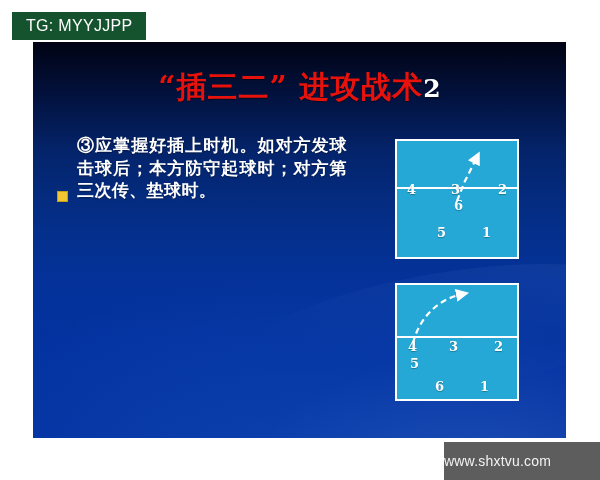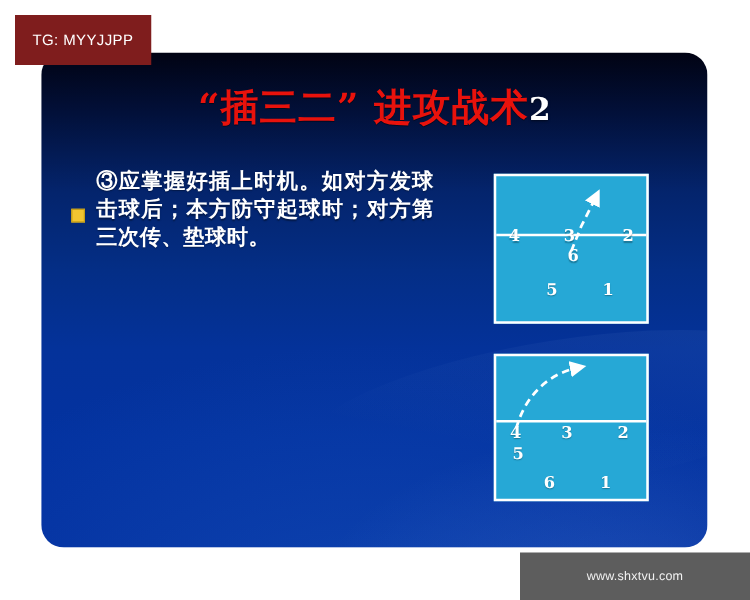--- a/index.html
+++ b/index.html
@@ -13,27 +13,27 @@
     position: relative;
     overflow: hidden;
     font-family: "Liberation Sans", sans-serif;
   }
 
   
   #tg-badge {
     position: absolute;
     left: 12px;
     top: 12px;
-    height: 40px;
+    height: 28px;
     padding: 0 14px 0 14px;
     display: flex;
     align-items: center;
-    background: #7f1d1d;
-    color: #ffffff;
-    font-size: 12px;
+    background: #14532d;
+    color: #ffffff;
+    font-size: 16px;
     letter-spacing: .3px;
     z-index: 30;
     white-space: nowrap;
   }
 
   
   #slide {
     position: absolute;
     left: 33px;
     top: 42px;
@@ -43,21 +43,20 @@
     background:
       radial-gradient(120% 95% at 50% 118%, rgba(24,86,190,.55) 0%, rgba(24,86,190,0) 62%),
       linear-gradient(to bottom,
         #010313 0%,
         #021039 12%,
         #04246c 28%,
         #042e86 44%,
         #04329a 60%,
         #0332a0 78%,
         #0330a0 100%);
-    border-radius: 18px;
   }
   
   .swoosh {
     position: absolute;
     pointer-events: none;
     opacity: .16;
   }
   #swoosh1 {
     left: -12%;
     top: 64%;
@@ -103,21 +102,21 @@
 
   
   #body-col {
     position: absolute;
     left: 24px;
     top: 92px;
     width: 290px;
   }
   .bullet-row {
     display: flex;
-    align-items: center;
+    align-items: flex-end;
     margin-bottom: 10px;
   }
   .bullet-marker {
     flex: 0 0 auto;
     width: 9px;
     height: 9px;
     background: #f2c531;
     border: 1px solid #c79f16;
     margin: 9px 9px 0 0;
   }
@@ -162,28 +161,28 @@
     line-height: 1;
     text-shadow: 0 1px 1px rgba(0,0,0,.3);
   }
   .court svg { position: absolute; left: 0; top: 0; overflow: visible; }
 
   
   #watermark {
     position: absolute;
     right: 0;
     bottom: 0;
-    width: 184px;
+    width: 156px;
     height: 38px;
     background: #5d5d5d;
     color: #f2f2f2;
     display: flex;
     align-items: center;
-    justify-content: center;
-    font-size: 10px;
+    justify-content: flex-start;
+    font-size: 14px;
     letter-spacing: .2px;
     z-index: 30;
   }
 </style>
 </head>
 <body>
 
 <div id="tg-badge">
   <span>TG: MYYJJPP</span>
 </div>

